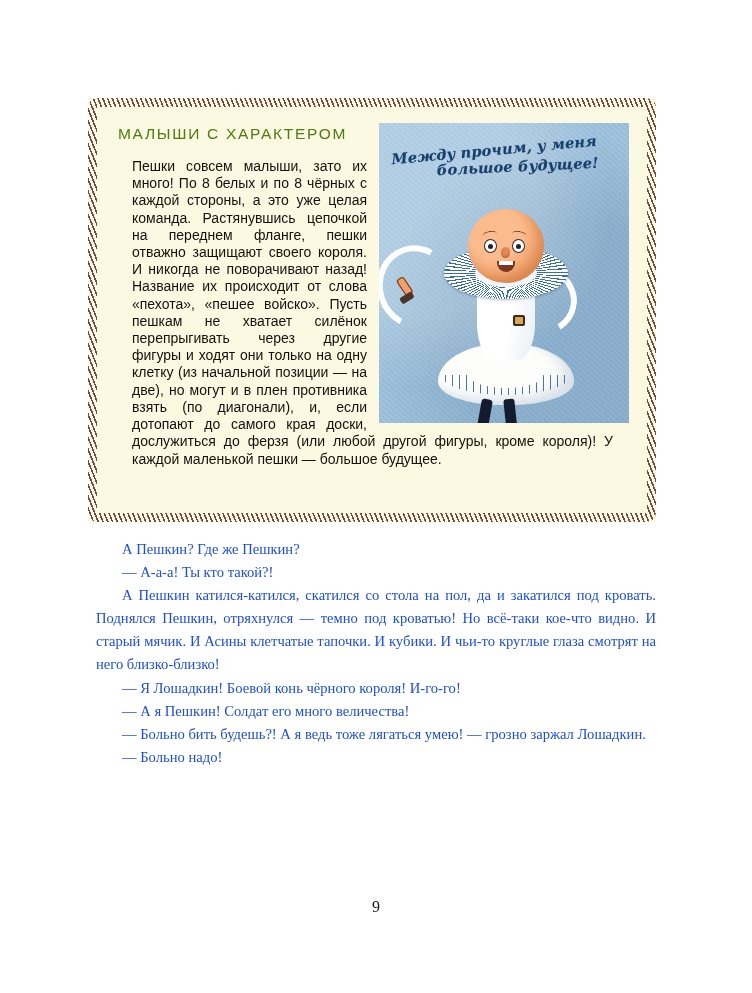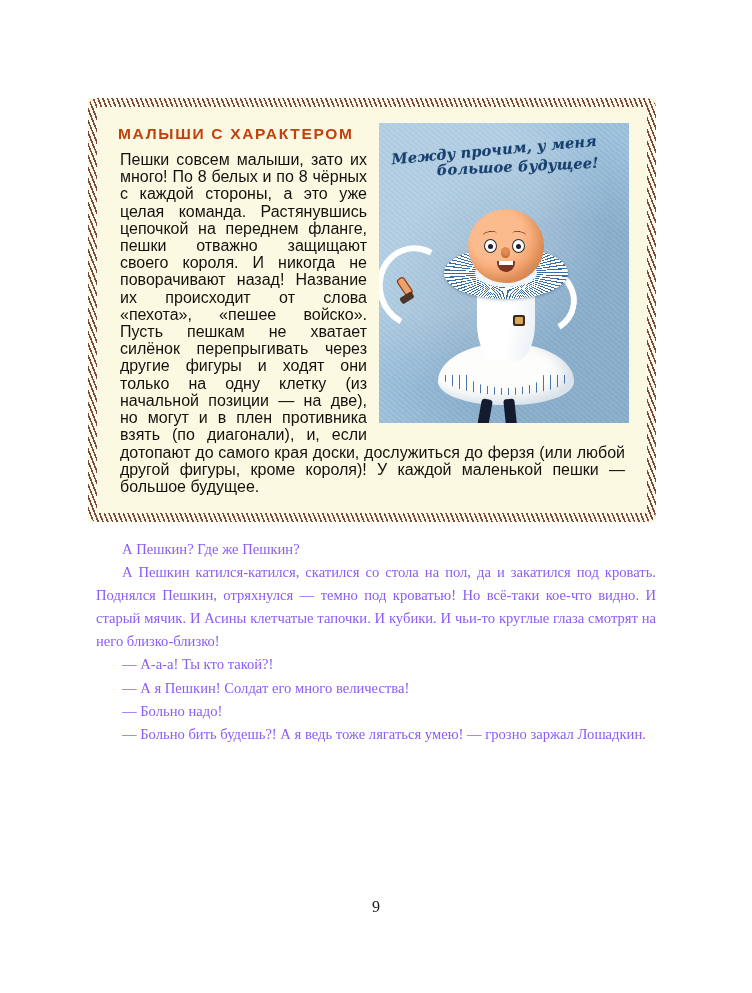--- a/index.html
+++ b/index.html
@@ -65,45 +65,45 @@
     width: 550px;
     height: 406px;
     background: #fcf9e3;
     border-radius: 4px;
     box-sizing: border-box;
     padding: 14px 18px 10px 19px;
     overflow: hidden;
   }
 
   .callout-heading {
-    color: #c2410c;
+    color: #4d7c0f;
     font-size: 15.5px;
-    font-weight: 700;
+    font-weight: 400;
     letter-spacing: 1.7px;
     margin: 4px 0 9px 2px;
     line-height: 1.1;
     font-family: "Liberation Sans", sans-serif;
   }
 
   .callout-figure {
     float: right;
     width: 250px;
     height: 300px;
     margin: 2px 0 6px 12px;
     shape-outside: margin-box;
     position: relative;
   }
 
   .callout-body {
-    font-size: 16px;
+    font-size: 14px;
     line-height: 17.2px;
     color: #14110d;
     text-align: justify;
     hyphens: manual;
-    margin: 4px;
+    margin: 16px;
     font-family: "Liberation Sans", sans-serif;
   }
   .callout-body p { margin: 0; }
 
   
   .illus {
     position: absolute;
     left: 0; top: 0;
     width: 250px;
     height: 300px;
@@ -331,21 +331,21 @@
   .leg.l1 .foot { left: -12px; }
 
   
   .maintext {
     position: absolute;
     left: 96px;
     top: 538px;
     width: 560px;
     font-size: 14.6px;
     line-height: 23.1px;
-    color: #8b5cf6;
+    color: #1d4ed8;
     text-align: justify;
     font-family: "Liberation Serif", serif;
   }
   .maintext p {
     margin: 0;
     text-indent: 26px;
   }
 
   .pageno {
     position: absolute;
@@ -414,22 +414,23 @@
       <div class="callout-heading">МАЛЫШИ С ХАРАКТЕРОМ</div>
 
       <div class="callout-body">
         <p>Пешки совсем малыши, зато их много! По 8 белых и по 8 чёрных с каждой стороны, а это уже целая команда. Растянувшись цепочкой на переднем фланге, пешки отважно защищают своего короля. И никогда не поворачивают назад! Название их происходит от слова «пехота», «пешее войско». Пусть пешкам не хватает силёнок перепрыгивать через другие фигуры и ходят они только на одну клетку (из начальной позиции — на две), но могут и в плен противника взять (по диагонали), и, если дотопают до самого края доски, дослужиться до ферзя (или любой другой фигуры, кроме короля)! У каждой маленькой пешки — большое будущее.</p>
       </div>
     </div>
   </div>
 
   <div class="maintext">
     <p>А Пешкин? Где же Пешкин?</p>
+    <p>— А-а-а! Ты кто такой?!</p>
     <p>А Пешкин катился-катился, скатился со стола на пол, да и закатился под кровать. Поднялся Пешкин, отряхнулся — темно под кроватью! Но всё-таки кое-что видно. И старый мячик. И Асины клетчатые тапочки. И кубики. И чьи-то круглые глаза смотрят на него близко-близко!</p>
-    <p>— А-а-а! Ты кто такой?!</p>
+    <p>— Я Лошадкин! Боевой конь чёрного короля! И-го-го!</p>
     <p>— А я Пешкин! Солдат его много величества!</p>
+    <p>— Больно бить будешь?! А я ведь тоже лягаться умею! — грозно заржал Лошадкин.</p>
     <p>— Больно надо!</p>
-    <p>— Больно бить будешь?! А я ведь тоже лягаться умею! — грозно заржал Лошадкин.</p>
   </div>
 
   <div class="pageno">9</div>
 
 </div>
 
 </body></html>

